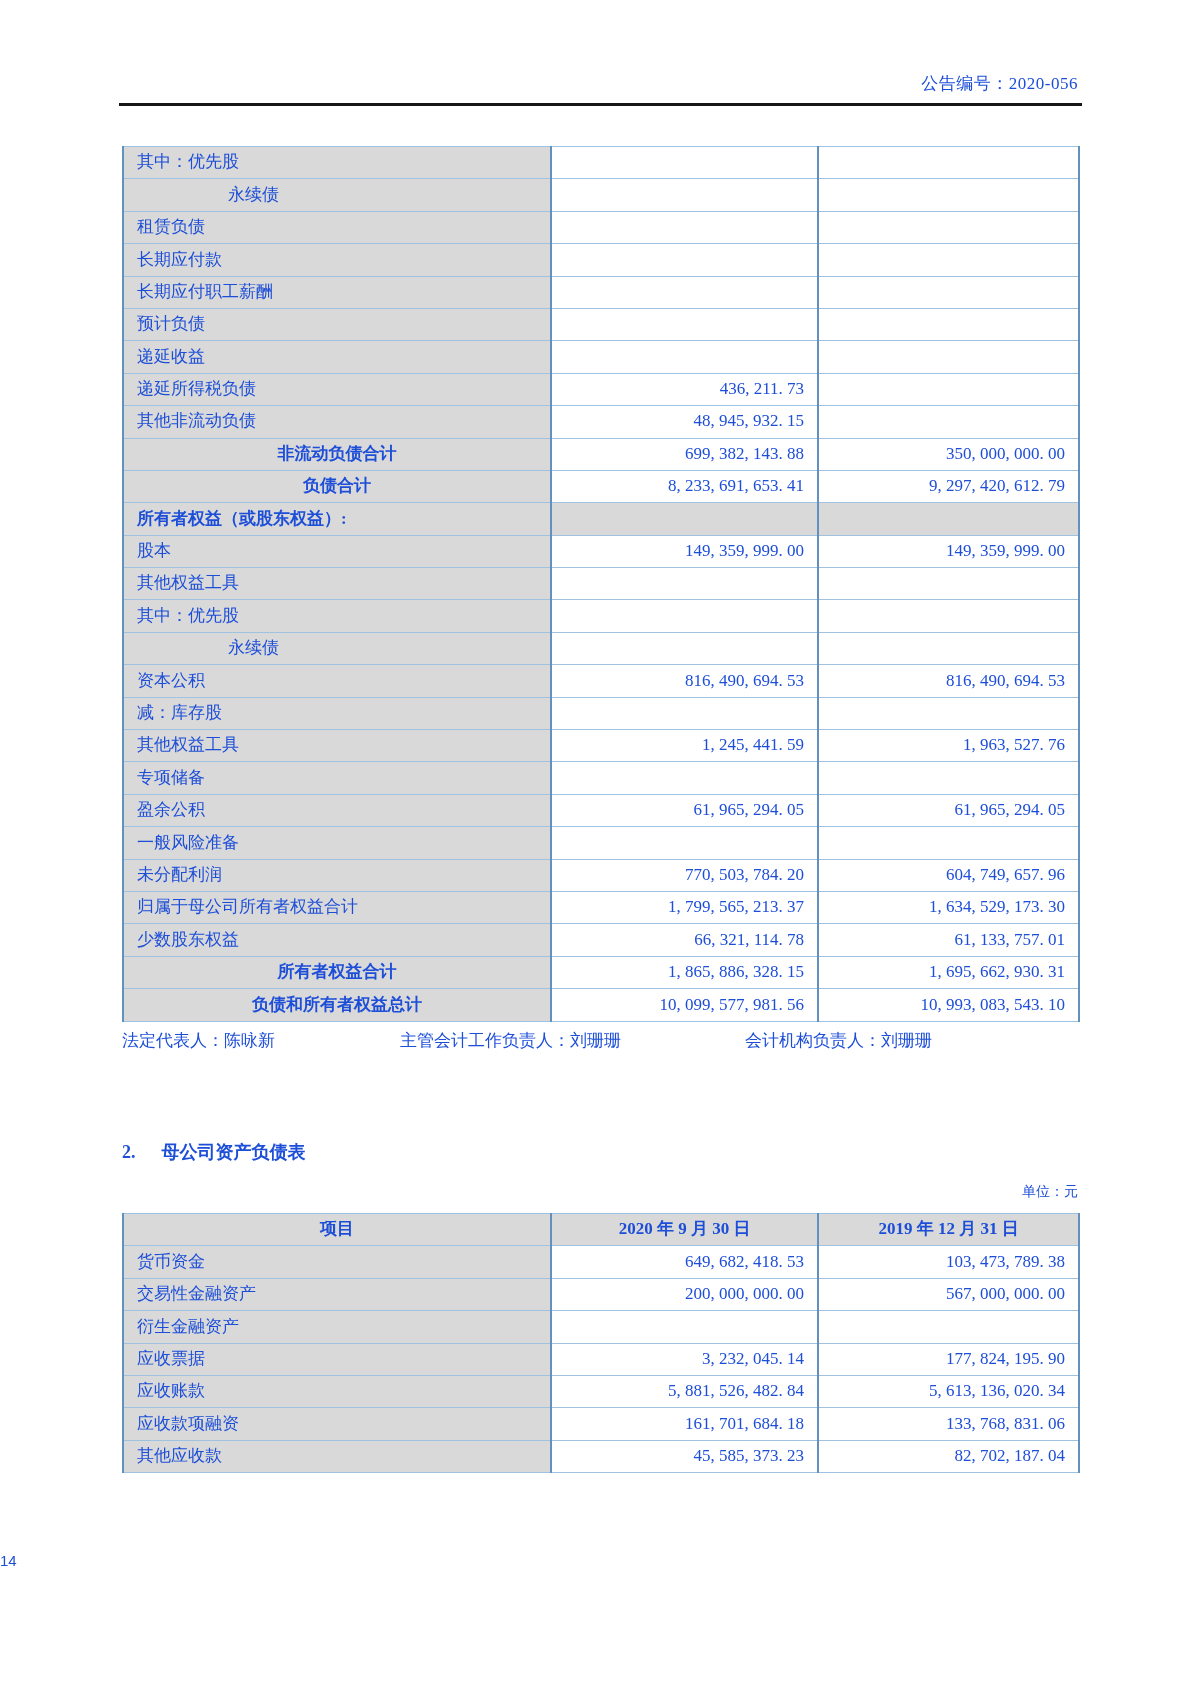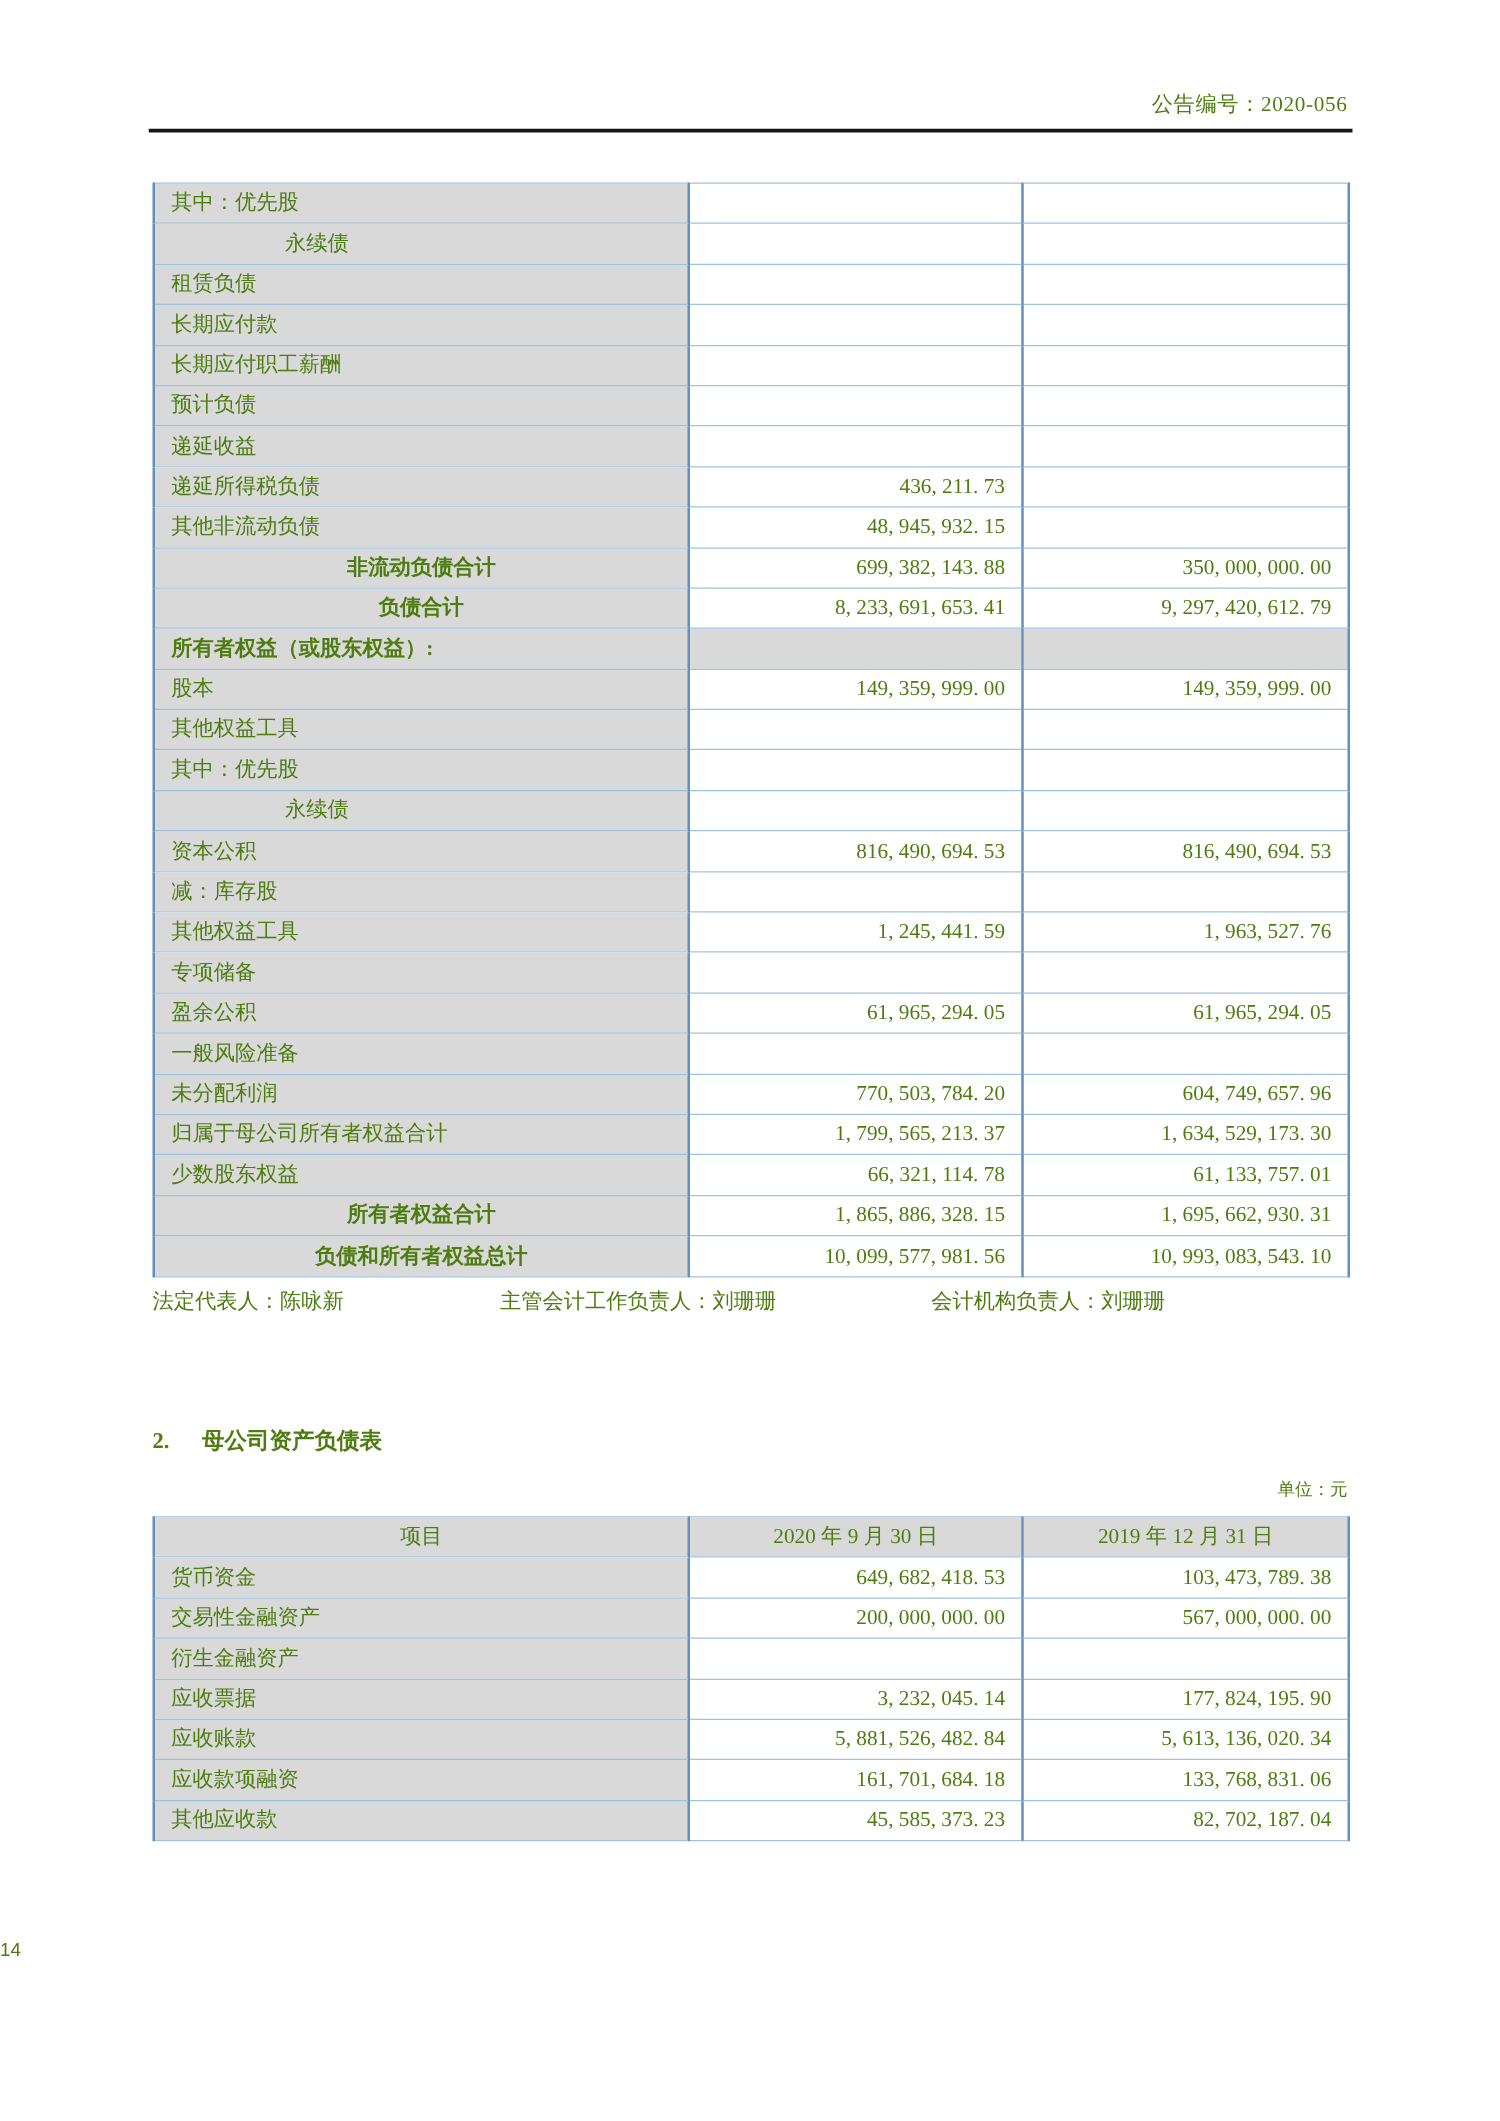--- a/index.html
+++ b/index.html
@@ -1,21 +1,21 @@
 <!DOCTYPE html>
 <html><head>
 <meta charset="utf-8">
 <style>
   html,body{margin:0;padding:0;background:#ffffff;}
   .page{
     position:relative;
     width:1200px;height:1697px;
     background:#ffffff;
     font-family:"Liberation Serif","DejaVu Serif",serif;
-    color:#4d7c0f;
+    color:#1d4ed8;
     overflow:hidden;
   }
   .doc-num{
     position:absolute;top:72px;right:122px;
     font-size:17px;letter-spacing:0.5px;
   }
   .top-rule{
     position:absolute;top:103px;left:119px;width:963px;height:3px;
     background:#161616;
   }
@@ -39,21 +39,21 @@
     font-size:17px;
     padding:0 13px;
     white-space:nowrap;overflow:hidden;
     line-height:1.1;
   }
   td.label{background:#d9d9d9;text-align:left;}
   td.label.indent{padding-left:104px;}
   td.num{background:#ffffff;text-align:right;}
   tr.total td.label{font-weight:bold;text-align:center;}
   tr.section td{background:#d9d9d9;font-weight:bold;}
-  tr.theader td{background:#d9d9d9;font-weight:normal;text-align:center;}
+  tr.theader td{background:#d9d9d9;font-weight:bold;text-align:center;}
   .signatories{
     position:absolute;left:122px;top:1029px;width:956px;height:22px;
     font-size:17px;
   }
   .signatories .sig-mid{position:absolute;left:278px;top:0;}
   .signatories .sig-right{position:absolute;left:623px;top:0;}
   .section-heading{
     position:absolute;left:122px;top:1140px;
     font-size:18px;font-weight:bold;
   }

